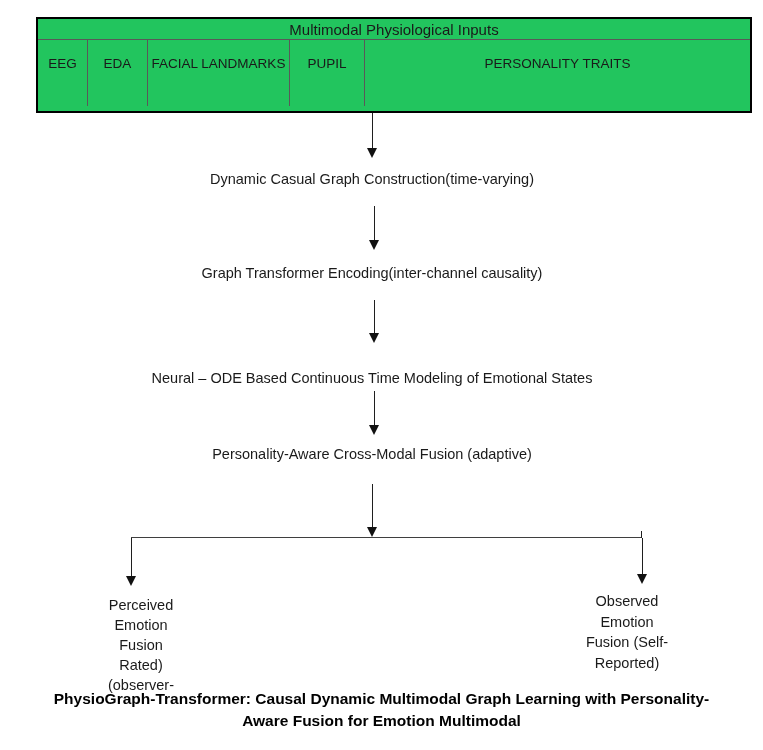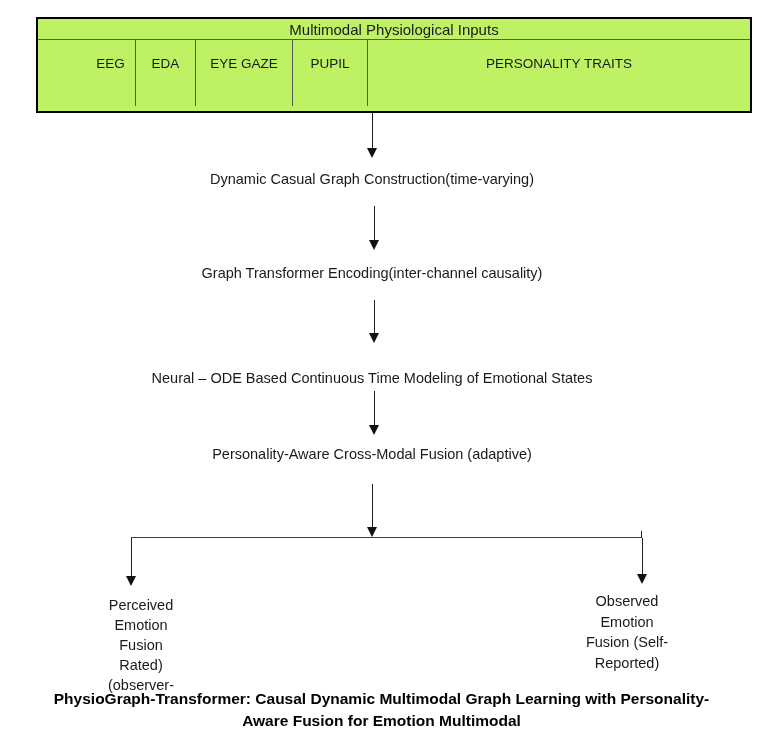--- a/index.html
+++ b/index.html
@@ -6,28 +6,28 @@
   html,body { background:#ffffff; }
   body {
     width:763px; height:750px; position:relative; overflow:hidden;
     font-family:"Liberation Sans", sans-serif; color:#1a1a1a;
   }
   .canvas { position:absolute; inset:0; }
 
   
   .inputs-table {
     position:absolute; left:36px; top:17px; width:716px; height:96px;
-    border:2px solid #000000; background:#bef264;
+    border:2px solid #000000; background:#22c55e;
   }
   .tbl-header {
     height:21px; border-bottom:1px solid #595959;
     display:flex; align-items:center; justify-content:center;
     font-size:15px;
   }
-  .tbl-row { display:flex; height:66px;padding-left:48px; }
+  .tbl-row { display:flex; height:66px; }
   .cell {
     display:flex; justify-content:center; align-items:flex-start;
     padding-top:16px; font-size:13.5px; white-space:nowrap;
     border-right:1px solid #595959;
   }
   .cell:last-child { border-right:none; }
   .c1{width:50px}.c2{width:60px}.c3{width:142px}.c4{width:97px}.c5{width:75px}.c6{width:105px}.c7{flex:1}
 
   
   .varrow {
@@ -70,21 +70,21 @@
 </head>
 <body>
 
 <div class="canvas">
 
   <div class="inputs-table">
     <div class="tbl-header">Multimodal Physiological Inputs</div>
     <div class="tbl-row">
       <div class="cell c1">EEG</div>
       <div class="cell c2">EDA</div>
-      <div class="cell c4">EYE GAZE</div>
+      <div class="cell c3">FACIAL LANDMARKS</div>
       <div class="cell c5">PUPIL</div>
       <div class="cell c7">PERSONALITY TRAITS</div>
     </div>
   </div>
 
   <div class="varrow" style="left:367px; top:113px; height:45px;">
     <div class="shaft"></div>
     <div class="head"></div>
   </div>
 

